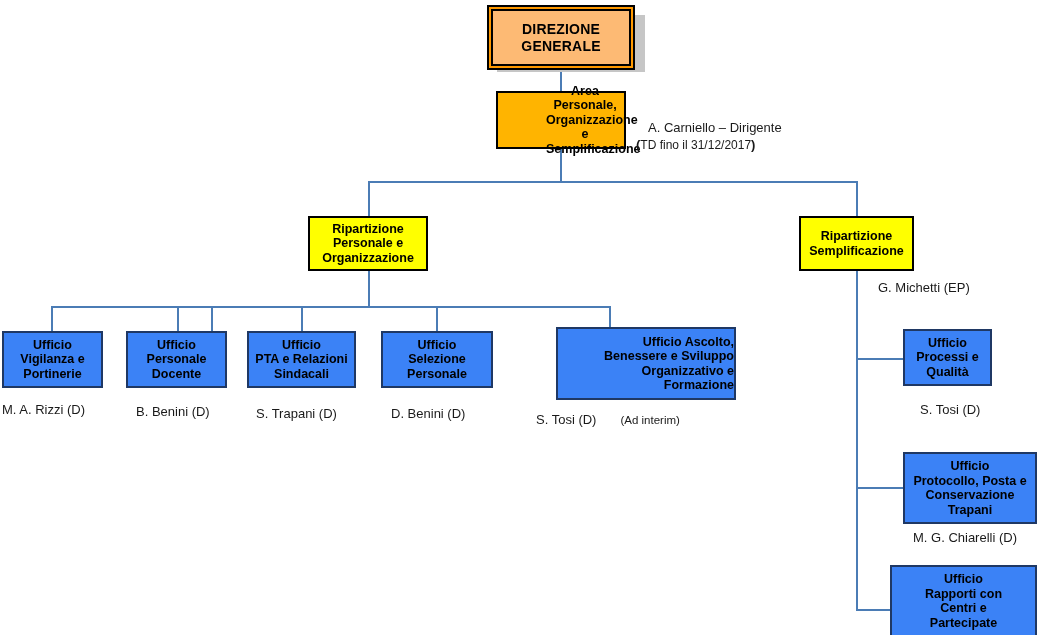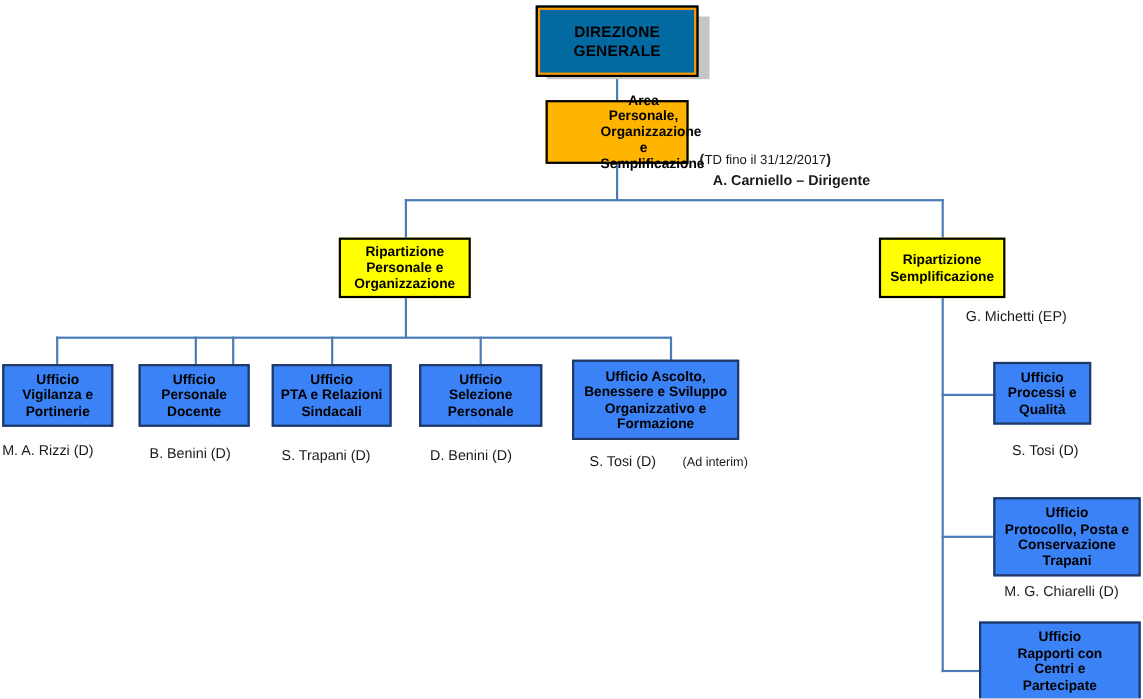--- a/index.html
+++ b/index.html
@@ -35,22 +35,22 @@
     text-align: center;
     font-weight: bold;
     color: #000000;
     line-height: 1.16;
     z-index: 5;
   }
   .node span { display: block; width: 100%; }
 
   
   .node-top {
-    background: #0369a1;
-    border: 3px solid #000000;
+    background: #fdba74;
+    border: 6px solid #000000;
     outline: 2px solid #ff9900;
     outline-offset: -4px;
     font-size: 14px;
     letter-spacing: .2px;
   }
   .shadow-top {
     position: absolute;
     background: #c6c6c6;
     z-index: 1;
   }
@@ -78,21 +78,21 @@
   }
 
   
   .caption {
     position: absolute;
     font-size: 13px;
     color: #1a1a1a;
     white-space: nowrap;
     z-index: 6;
   }
-  .caption.bold { font-weight: bold; margin-top: 36px; }
+  .caption.bold { font-weight: normal; }
   .caption .sub { font-size: 12px; font-weight: normal; }
   .caption .paren-bold { font-weight: bold; }
   .caption .small-note { font-size: 11.5px; }
 </style>
 </head>
 <body>
 
 <div id="chart">
 
   <div class="line vline" style="left:560px; top:70px; height:21px;"></div>
@@ -199,21 +199,21 @@
     <span>
       <span>Ufficio</span>
       <span>Selezione</span>
       <span>Personale</span>
     </span>
   </div>
   <div class="caption" style="left:391px; top:406px;">
     <span>D. Benini (D)</span>
   </div>
 
-  <div class="node node-uff" style="left:520px; top:327px; width:152px; height:73px;">
+  <div class="node node-uff" style="left:556px; top:327px; width:180px; height:73px;text-align:right;">
     <span>
       <span>Ufficio Ascolto,</span>
       <span>Benessere e Sviluppo</span>
       <span>Organizzativo e</span>
       <span>Formazione</span>
     </span>
   </div>
   <div class="caption" style="left:536px; top:412px;">
     <span>S. Tosi (D)</span><span class="small-note" style="margin-left:24px;">(Ad interim)</span>
   </div>

